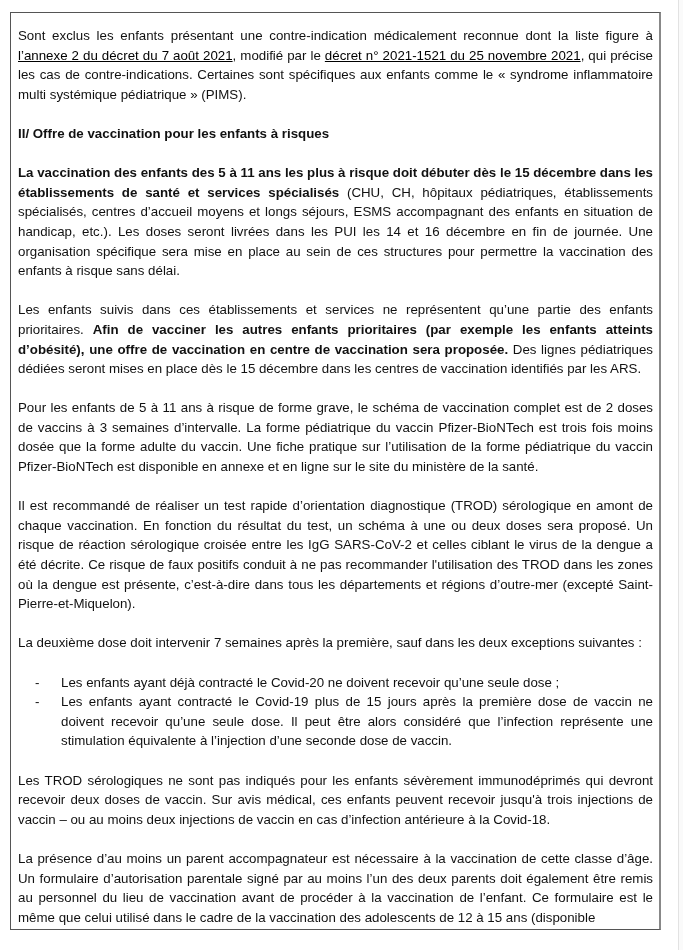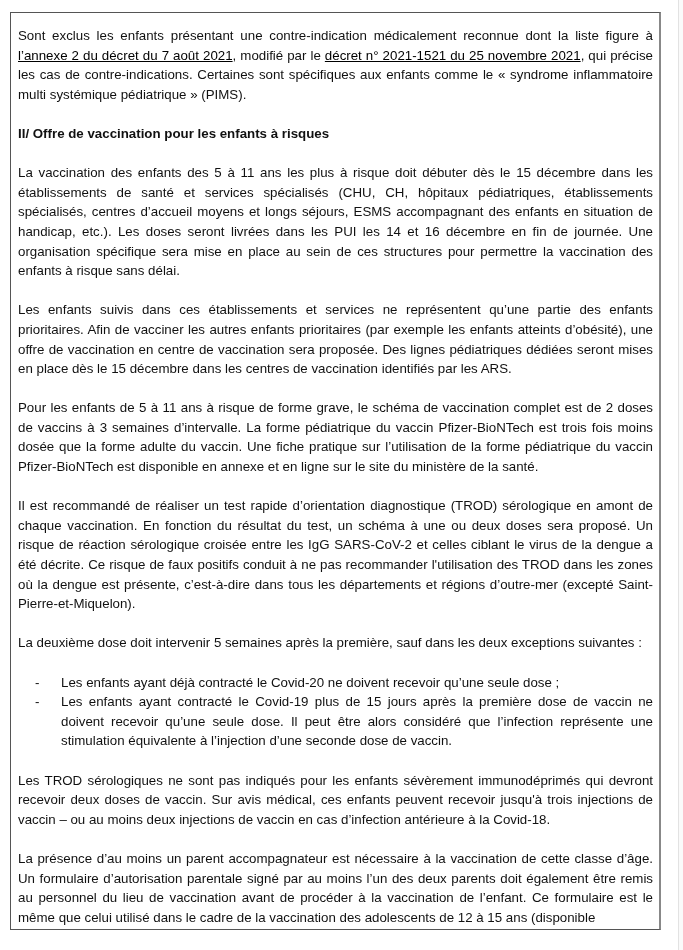--- a/index.html
+++ b/index.html
@@ -45,21 +45,21 @@
       line-height: 19.6px;
       text-align: justify;
     }
     p {
       margin: 0 0 19.6px 0;
     }
     p.tight { margin-bottom: 0; }
     .heading {
       font-weight: bold;
     }
-    b { font-weight: normal; }
+    b { font-weight: bold; }
     a.link {
       color: #000000;
       text-decoration: underline;
     }
     ul.dash-list {
       list-style: none;
       margin: 0 0 19.6px 0;
       padding: 0;
     }
     ul.dash-list li {
@@ -86,21 +86,21 @@
     <p class="heading">II/ Offre de vaccination pour les enfants à risques</p>
 
     <p><b>La vaccination des enfants des 5 à 11 ans les plus à risque doit débuter dès le 15 décembre dans les établissements de santé et services spécialisés</b><span> (CHU, CH, hôpitaux pédiatriques, établissements spécialisés, centres d’accueil moyens et longs séjours, ESMS accompagnant des enfants en situation de handicap, etc.). Les doses seront livrées dans les PUI les 14 et 16 décembre en fin de journée. Une organisation spécifique sera mise en place au sein de ces structures pour permettre la vaccination des enfants à risque sans délai.</span></p>
 
     <p><span>Les enfants suivis dans ces établissements et services ne représentent qu’une partie des enfants prioritaires. </span><b>Afin de vacciner les autres enfants prioritaires (par exemple les enfants atteints d’obésité), une offre de vaccination en centre de vaccination sera proposée.</b><span> Des lignes pédiatriques dédiées seront mises en place dès le 15 décembre dans les centres de vaccination identifiés par les ARS.</span></p>
 
     <p>Pour les enfants de 5 à 11 ans à risque de forme grave, le schéma de vaccination complet est de 2 doses de vaccins à 3 semaines d’intervalle. La forme pédiatrique du vaccin Pfizer-BioNTech est trois fois moins dosée que la forme adulte du vaccin. Une fiche pratique sur l’utilisation de la forme pédiatrique du vaccin Pfizer-BioNTech est disponible en annexe et en ligne sur le site du ministère de la santé.</p>
 
     <p>Il est recommandé de réaliser un test rapide d’orientation diagnostique (TROD) sérologique en amont de chaque vaccination. En fonction du résultat du test, un schéma à une ou deux doses sera proposé. Un risque de réaction sérologique croisée entre les IgG SARS-CoV-2 et celles ciblant le virus de la dengue a été décrite. Ce risque de faux positifs conduit à ne pas recommander l'utilisation des TROD dans les zones où la dengue est présente, c’est-à-dire dans tous les départements et régions d’outre-mer (excepté Saint-Pierre-et-Miquelon).</p>
 
-    <p>La deuxième dose doit intervenir 5 semaines après la première, sauf dans les deux exceptions suivantes :</p>
+    <p>La deuxième dose doit intervenir 7 semaines après la première, sauf dans les deux exceptions suivantes :</p>
 
     <ul class="dash-list">
       <li><span class="bullet">-</span><span>Les enfants ayant déjà contracté le Covid-20 ne doivent recevoir qu’une seule dose ;</span></li>
       <li><span class="bullet">-</span><span>Les enfants ayant contracté le Covid-19 plus de 15 jours après la première dose de vaccin ne doivent recevoir qu’une seule dose. Il peut être alors considéré que l’infection représente une stimulation équivalente à l’injection d’une seconde dose de vaccin.</span></li>
     </ul>
 
 
     <p>Les TROD sérologiques ne sont pas indiqués pour les enfants sévèrement immunodéprimés qui devront recevoir deux doses de vaccin. Sur avis médical, ces enfants peuvent recevoir jusqu'à trois injections de vaccin – ou au moins deux injections de vaccin en cas d’infection antérieure à la Covid-18.</p>
 
     <p class="tight"><span>La présence d’au moins un parent accompagnateur est nécessaire à la vaccination de cette classe d’âge. Un formulaire d’autorisation parentale signé par au moins l’un des deux parents doit également être remis au personnel du lieu de vaccination avant de procéder à la vaccination de l’enfant. Ce formulaire est le même que celui utilisé dans le cadre de la vaccination des adolescents de 12 à 15 ans (disponible </span></p>

